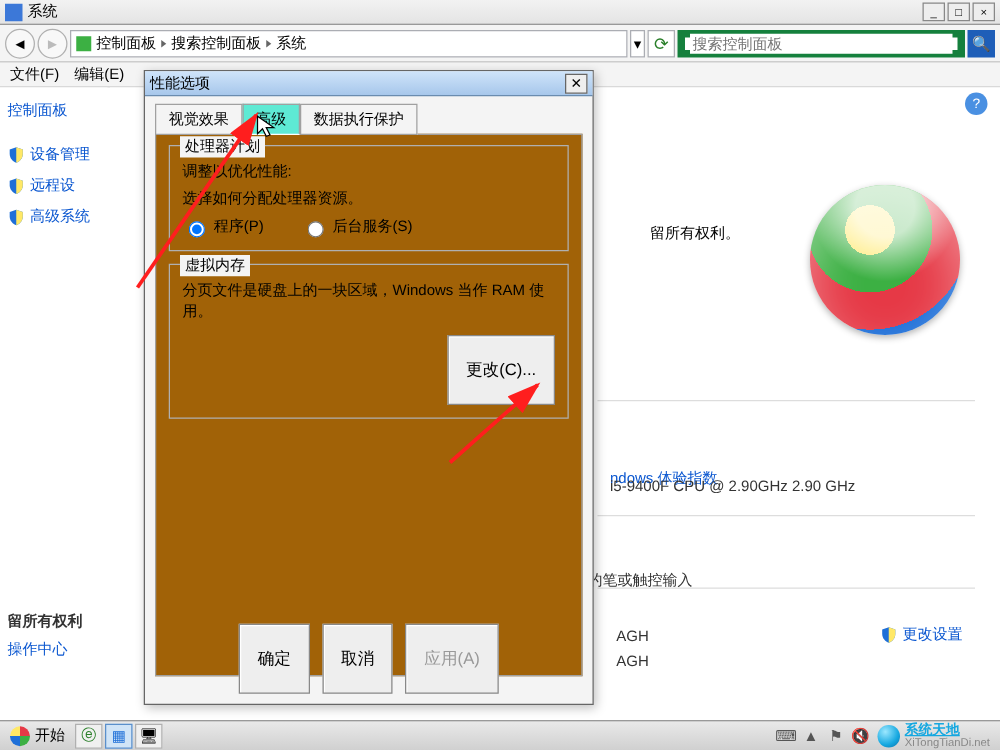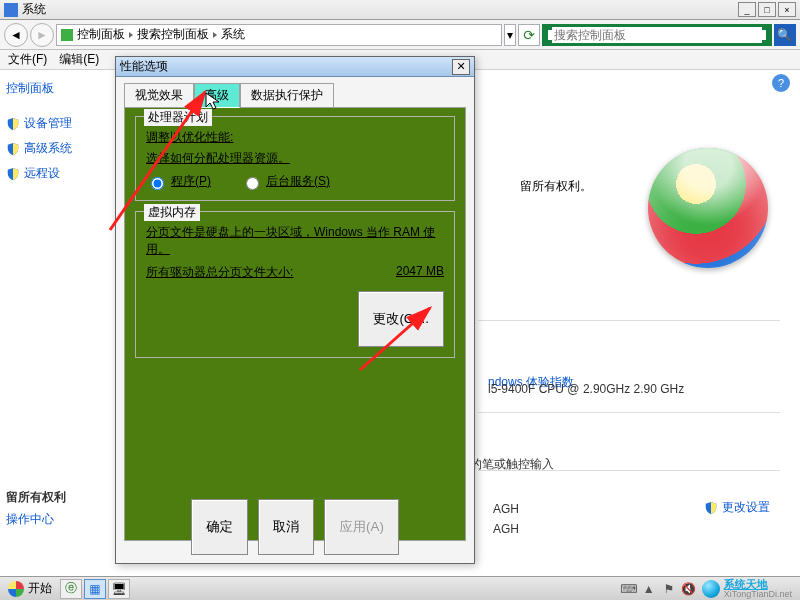--- a/index.html
+++ b/index.html
@@ -49,21 +49,21 @@
 
 .agh { position: absolute; left: 405px; color: #333; }
 
 
 .dialog { position: absolute; left: 115px; top: 56px; width: 360px; height: 508px; background: #F4F4F4; border: 1px solid #666; box-shadow: 2px 2px 8px rgba(0,0,0,.25); z-index: 50; }
 .dlg-title { height: 20px; background: linear-gradient(#CFE4FA,#A7C7EB); border-bottom: 1px solid #6A8CAF; display: flex; align-items: center; padding: 0 4px; font-size: 12px; }
 .dlg-close { margin-left: auto; width: 18px; height: 16px; border: 1px solid #666; background: #EEE; display: flex; align-items: center; justify-content: center; cursor: pointer; font-size: 11px; }
 .tabs { display: flex; padding: 6px 8px 0; gap: 0; }
 .tab { padding: 3px 10px; border: 1px solid #A0A0A0; background: #F4F4F4; cursor: pointer; margin-bottom: -1px; }
 .tab.active { background: #5eead4; border-bottom: 1px solid #FFF; }
-.tabbody { margin: 0 8px; border: 1px solid #A0A0A0; background: #4d7c0f; height: 434px; padding: 8px 10px; text-decoration: underline; }
+.tabbody { margin: 0 8px; border: 1px solid #A0A0A0; background: #a16207; height: 434px; padding: 8px 10px; }
 
 .group { border: 1px solid #B0B0B0; padding: 8px 10px 10px; margin-bottom: 10px; position: relative; }
 .group-title { position: absolute; top: -8px; left: 8px; background: #F4F4F4; padding: 0 4px; }
 .group-text { margin: 4px 0; }
 .radio-row { display: flex; gap: 30px; margin-top: 6px; align-items: center; }
 .radio-row label { display: flex; align-items: center; gap: 4px; cursor: pointer; }
 .vm-row { display: flex; justify-content: space-between; margin-top: 6px; }
 .btn { border: 1px solid #888; background: #EEE; padding: 18px 14px; cursor: pointer; box-shadow: inset 1px 1px 0 #FFF; }
 .btn.disabled { color: #999; }
 .btnrow { position: absolute; bottom: 8px; left: 0; right: 0; display: flex; justify-content: center; gap: 10px; }
@@ -154,28 +154,28 @@
           <path fill="#1E6FD8" d="M8 1l6 2v4c0 4-3 7-6 8-3-1-6-4-6-8V3z"></path>
           <path fill="#FFE866" d="M8 1v14c3-1 6-4 6-8V3z"></path>
         </svg>
       <span>设备管理</span>
     </div>
     <div class="leftlink">
       <svg class="shield" viewBox="0 0 16 16">
           <path fill="#1E6FD8" d="M8 1l6 2v4c0 4-3 7-6 8-3-1-6-4-6-8V3z"></path>
           <path fill="#FFE866" d="M8 1v14c3-1 6-4 6-8V3z"></path>
         </svg>
-      <span>高级系统</span>
+      <span>远程设</span>
     </div>
     <div class="leftlink">
       <svg class="shield" viewBox="0 0 16 16">
           <path fill="#1E6FD8" d="M8 1l6 2v4c0 4-3 7-6 8-3-1-6-4-6-8V3z"></path>
           <path fill="#FFE866" d="M8 1v14c3-1 6-4 6-8V3z"></path>
         </svg>
-      <span>远程设</span>
+      <span>高级系统</span>
     </div>
   </div>
 
   <div class="seealso">留所有权利</div>
   <div class="actcenter">操作中心</div>
 
   <div class="mainpane">
     <div class="helpic">
         <span>?</span>
       </div>
@@ -227,24 +227,20 @@
           </label>
         <label>
             <input type="radio" name="sched" style="">
             <span>后台服务(S)</span>
           </label>
       </div>
     </div>
     <div class="group">
       <div class="group-title">虚拟内存</div>
       <div class="group-text">分页文件是硬盘上的一块区域，Windows 当作 RAM 使用。</div>
-      <div class="vm-row">
-        <span>所有驱动器总分页文件大小:</span>
-        <span>2047 MB</span>
-      </div>
       <div style="text-align:right;margin-top:10px">
         <button class="btn">更改(C)...</button>
       </div>
     </div>
   </div>
   <div class="btnrow">
     <button class="btn">确定</button>
     <button class="btn">取消</button>
     <button class="btn disabled">应用(A)</button>
   </div>

